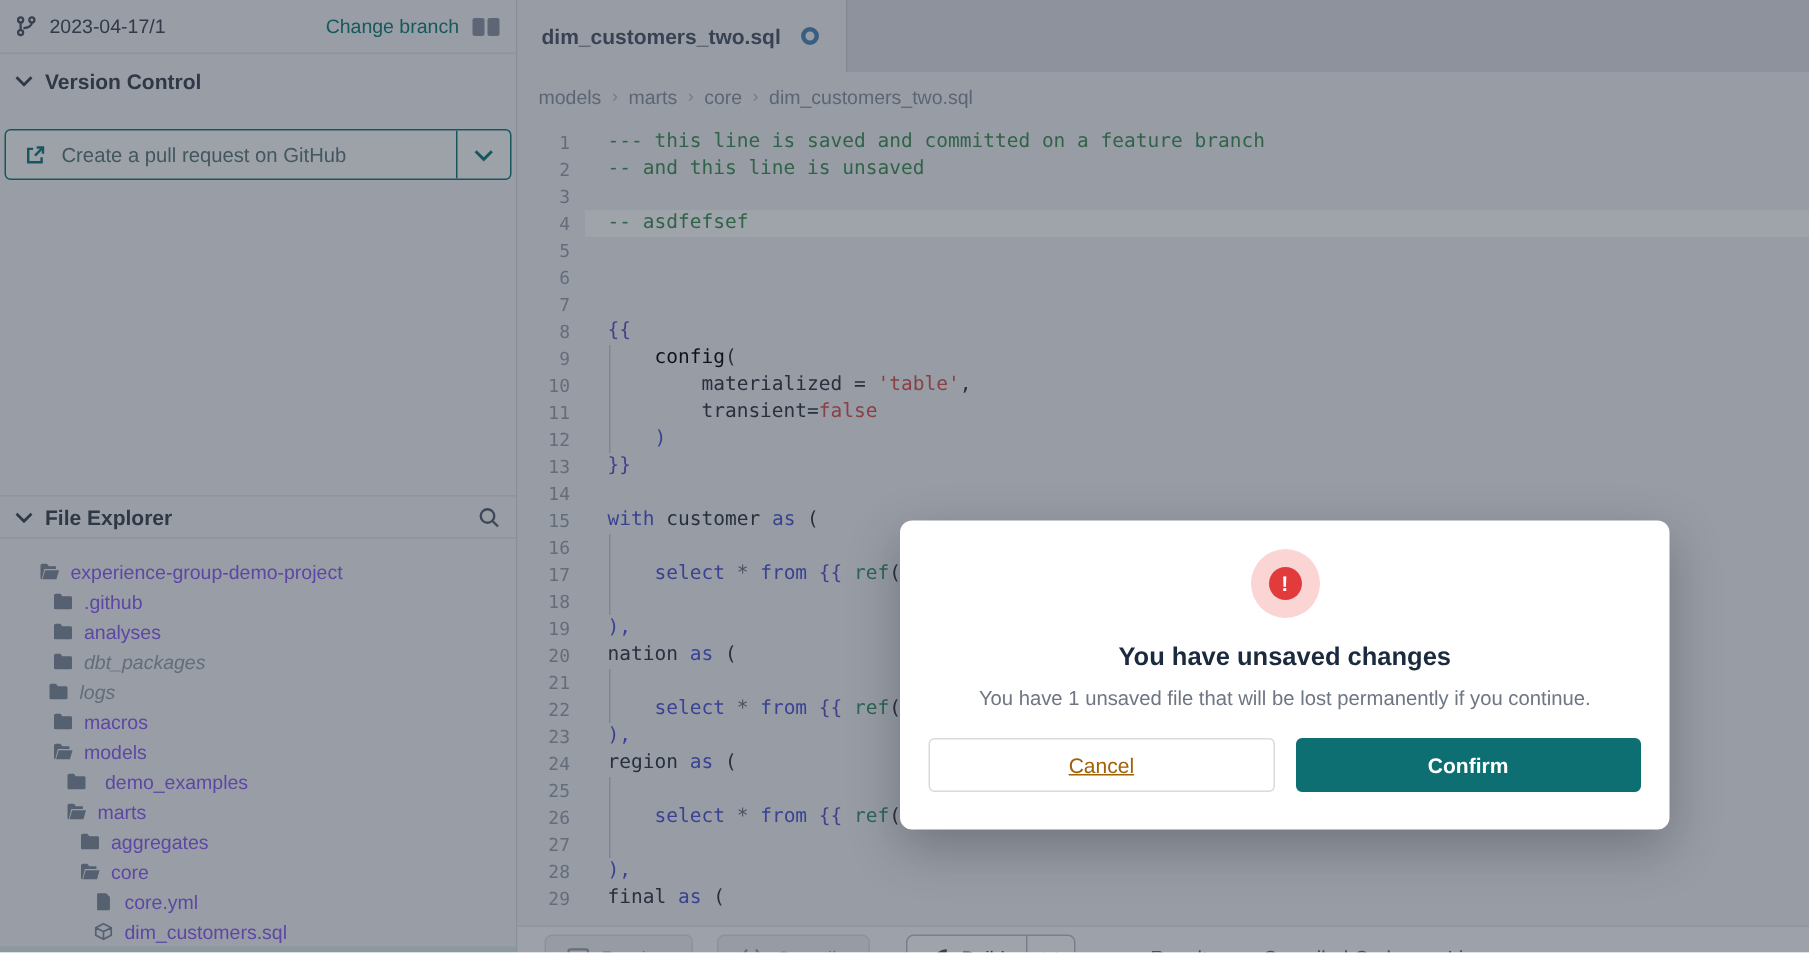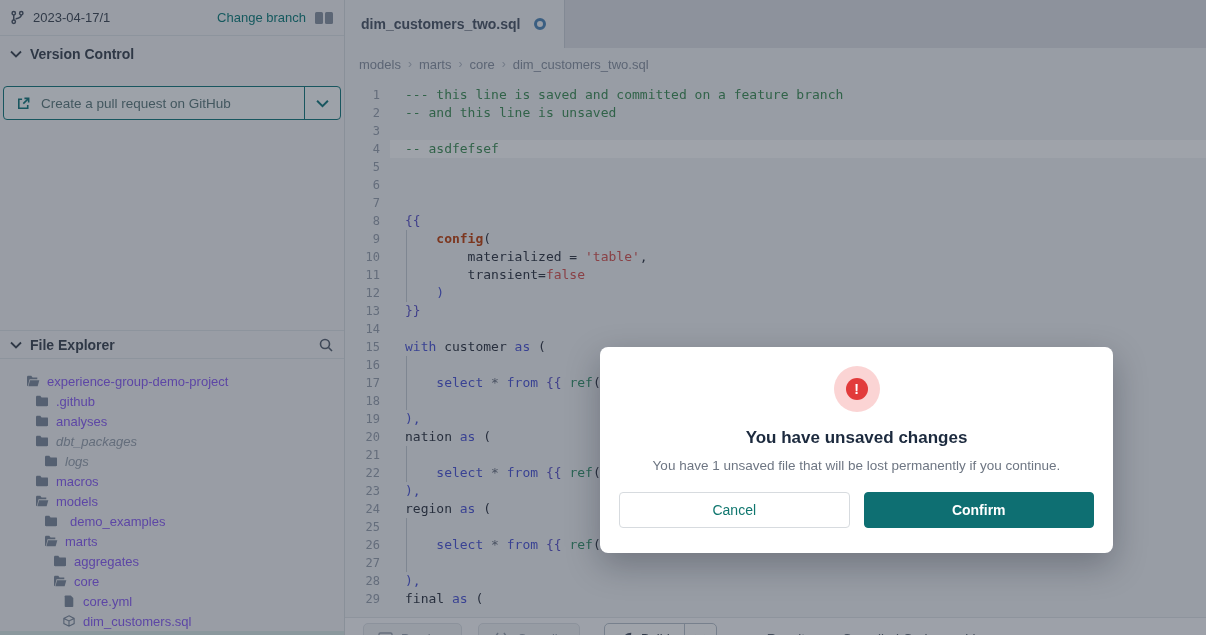--- a/index.html
+++ b/index.html
@@ -35,21 +35,21 @@
   .crumb { cursor:pointer; }
   .crumb-sep { color:#b3bac4; font-size:12px; }
   .editor { position:absolute; left:0; right:0; top:80px; bottom:18px; background:#f2f4f7; padding-top:6px; overflow:hidden;
             font-family:"DejaVu Sans Mono","Liberation Mono",monospace; font-size:13px; }
   .code-line { display:flex; height:18px; line-height:18px; }
   .gutter { width:45px; text-align:right; padding-right:10px; color:#98a0ad; font-size:12px; flex:none; user-select:none; }
   .lc { position:relative; flex:1; padding-left:15px; white-space:pre; color:#2e3440; }
   .code-line.active .lc { background:#ffffff; }
   .lc .guide { position:absolute; left:16px; top:0; bottom:0; width:1px; background:#c6ccd4; }
   .tk-c { color:#3f8f55; } .tk-k { color:#4d55d6; } .tk-j { color:#5a52c8; }
-  .tk-f { color:#c2410c;font-weight:bold; } .tk-r { color:#35946a; } .tk-s { color:#d9534f; }
+  .tk-f { color:#000000; } .tk-r { color:#35946a; } .tk-s { color:#d9534f; }
   .tk-p { color:#2e3440; } .tk-o { color:#6b7280; }
 
   
   .bottombar { position:absolute; left:0; right:0; top:617px; height:40px; background:#fbfcfd; border-top:1px solid #e1e5e9; display:flex; align-items:flex-start; padding:5px 0 0 18px; }
   .bb-btn { height:30px; display:flex; align-items:center; gap:8px; padding:0 14px; border:1px solid #dde1e6; border-radius:5px; background:#f1f3f5; font-size:13px; color:#9aa2ae; cursor:pointer; }
   .bb-btn + .bb-btn { margin-left:16px; }
   .bb-split { margin-left:24px; display:flex; height:30px; border:1px solid #b9c2cc; border-radius:5px; background:#ffffff; overflow:hidden; }
   .bb-split .seg { display:flex; align-items:center; gap:8px; padding:0 14px; font-size:13px; color:#3f4856; cursor:pointer; }
   .bb-split .caret { display:flex; align-items:center; justify-content:center; width:32px; border-left:1px solid #b9c2cc; cursor:pointer; }
   .bb-tabs { display:flex; margin-left:50px; gap:30px; padding-top:8px; }
@@ -58,21 +58,21 @@
   
   .overlay { position:absolute; inset:0; background:rgba(32,41,58,0.43); z-index:50; }
   .modal { position:absolute; left:600px; top:347px; width:513px; height:206px; background:#ffffff; border-radius:8px; z-index:60;
            box-shadow:0 12px 34px rgba(10,16,30,0.28); text-align:center; }
   .alert-badge { width:46px; height:46px; border-radius:50%; background:#fbd4d4; margin:19px auto 0; display:flex; align-items:center; justify-content:center; }
   .alert-inner { width:22px; height:22px; border-radius:50%; background:#e23b3b; color:#ffffff; font-size:14px; font-weight:bold; line-height:22px; }
   .modal-title { margin-top:16px; font-size:17px; font-weight:bold; color:#1c2a3e; }
   .modal-msg { margin-top:10px; font-size:13.5px; color:#6e7683; }
   .modal-actions { display:flex; gap:14px; padding:0 19px 0 19px; margin-top:19px; }
   .modal-btn { flex:1; height:36px; border-radius:4px; font-size:14px; display:flex; align-items:center; justify-content:center; cursor:pointer; font-family:inherit; }
-  .btn-cancel { background:#ffffff; border:1px solid #d7dbdf; color:#0f766e; }
+  .btn-cancel { background:#ffffff; border:1px solid #d7dbdf; color:#a16207;text-decoration:underline; }
   .btn-confirm { background:#0e6f72; border:1px solid #0e6f72; color:#ffffff; font-weight:bold; }
 
   svg { display:block; }
 </style>
 </head>
 <body>
 
 <div class="app">
 
   <div class="sidebar">
@@ -168,21 +168,21 @@
             <span>analyses</span>
           </div>
           <div class="tree-row muted" style="padding-left: 35px;">
             <span>
               <svg width="14" height="12" viewBox="0 0 16 14">
                 <path fill="#7e8a9b" d="M1 2.5 C1 1.7 1.6 1 2.4 1 H6 L7.5 3 H14 C14.8 3 15 3.6 15 4.3 V12 C15 12.8 14.4 13 13.6 13 H2.4 C1.6 13 1 12.8 1 12 Z"></path>
               </svg>
             </span>
             <span>dbt_packages</span>
           </div>
-          <div class="tree-row muted" style="padding-left: 44px;">
+          <div class="tree-row muted" style="padding-left: 32px;">
             <span>
               <svg width="14" height="12" viewBox="0 0 16 14">
                 <path fill="#7e8a9b" d="M1 2.5 C1 1.7 1.6 1 2.4 1 H6 L7.5 3 H14 C14.8 3 15 3.6 15 4.3 V12 C15 12.8 14.4 13 13.6 13 H2.4 C1.6 13 1 12.8 1 12 Z"></path>
               </svg>
             </span>
             <span>logs</span>
           </div>
           <div class="tree-row" style="padding-left: 35px;">
             <span>
               <svg width="14" height="12" viewBox="0 0 16 14">

